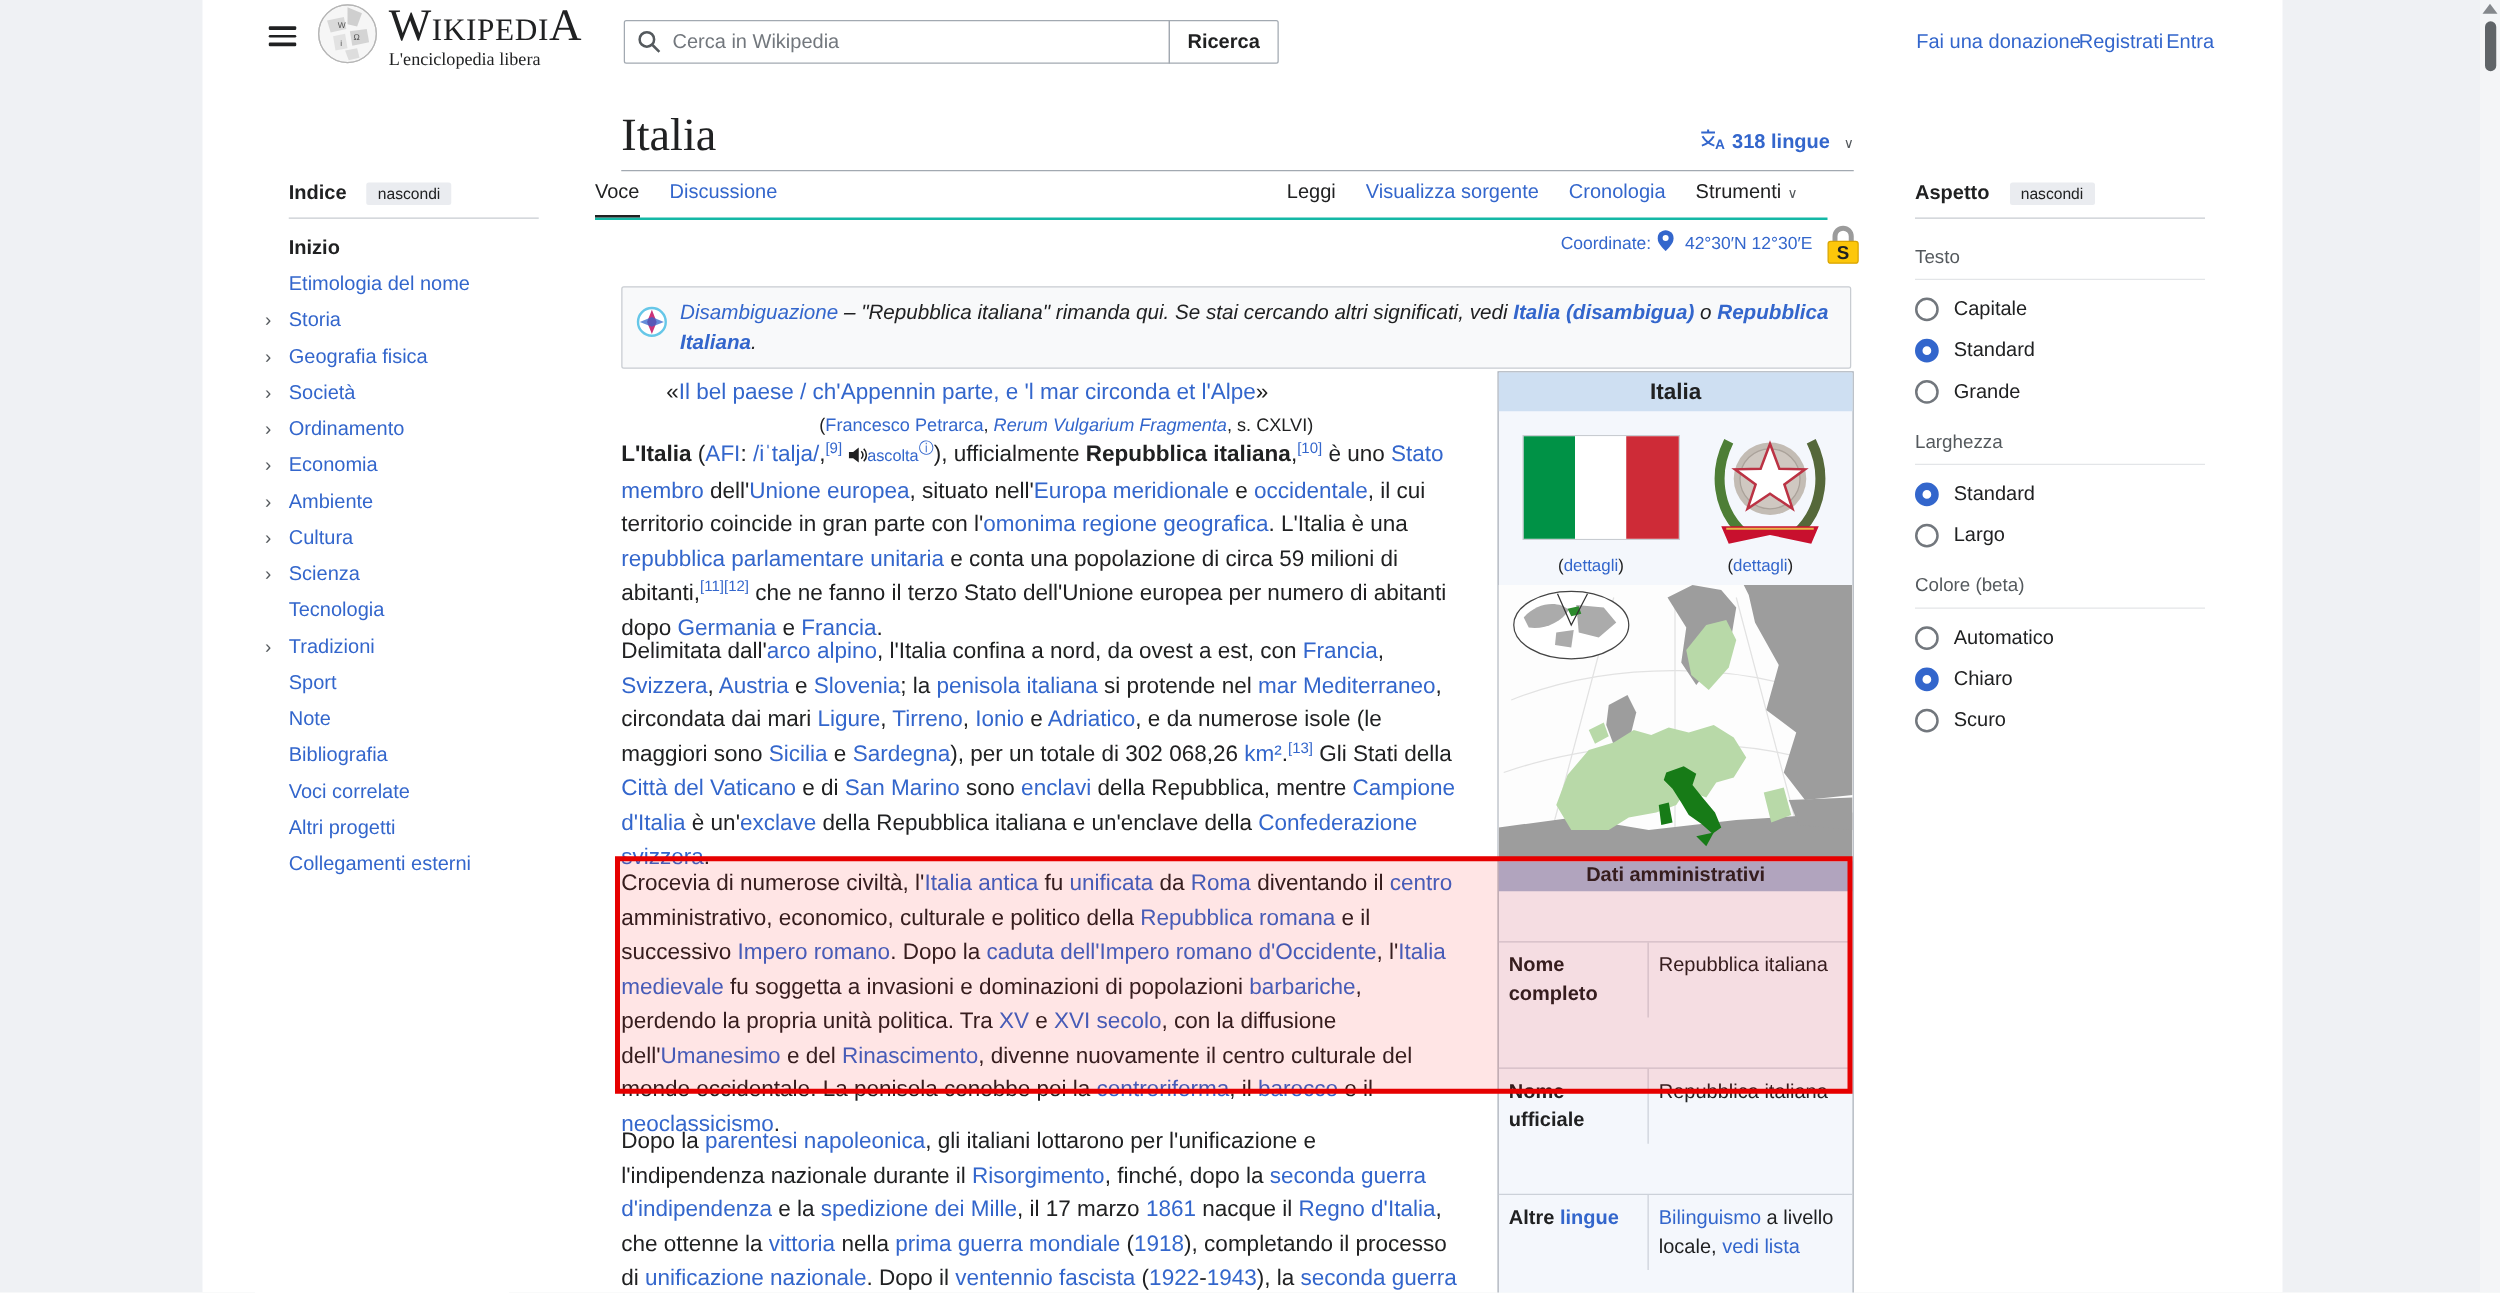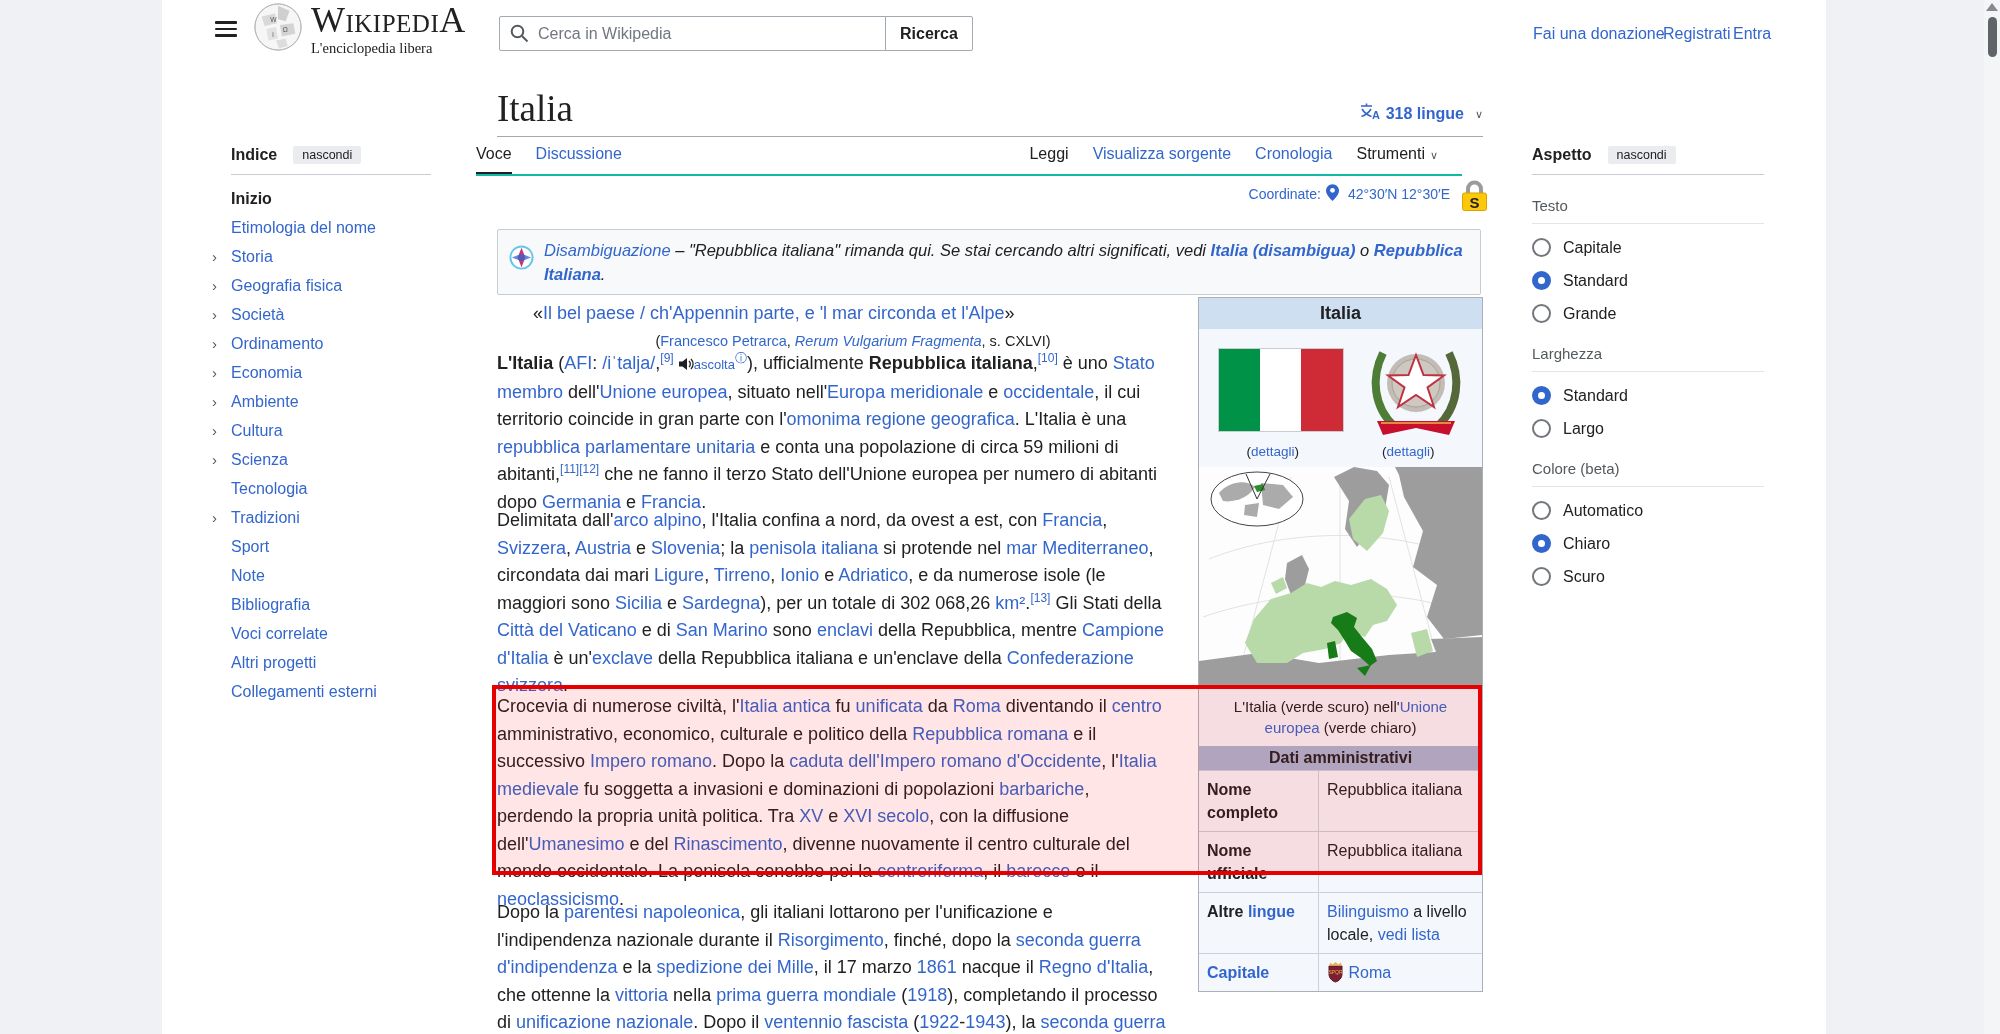--- a/index.html
+++ b/index.html
@@ -8,21 +8,21 @@
     background:#eff1f4;color:#202122;
     font-family:"Liberation Sans","DejaVu Sans",sans-serif;font-size:18px;
   }
   .abs{position:absolute;}
   .white-band{left:162px;top:0;width:1664px;height:1034px;background:#ffffff;}
   
   .hamburger span{display:block;width:22px;height:2.5px;background:#202122;margin:4px 0;border-radius:1px;}
   .logo-title{font-family:"Liberation Serif","DejaVu Serif",serif;font-size:36px;font-variant:small-caps;letter-spacing:.5px;line-height:1;}
   .logo-tagline{font-family:"Liberation Serif","DejaVu Serif",serif;font-size:14.5px;margin-top:2px;}
   .search-wrap{display:flex;align-items:stretch;height:35px;}
-  .search-input{width:387px;height:35px;box-sizing:border-box;border:1px solid #a2a9b1;border-radius:2px 0 0 2px;padding:0 8px 0 38px;font-size:16px;font-family:inherit;color:#202122;background:#fff;outline:none;}
+  .search-input{width:437px;height:35px;box-sizing:border-box;border:1px solid #a2a9b1;border-radius:2px 0 0 2px;padding:0 8px 0 38px;font-size:16px;font-family:inherit;color:#202122;background:#fff;outline:none;}
   .search-input::placeholder{color:#72777d;}
   .search-btn{height:35px;box-sizing:border-box;border:1px solid #a2a9b1;margin-left:-1px;border-radius:0 2px 2px 0;background:#ffffff;font-size:16px;font-weight:600;color:#202122;padding:0 14px;font-family:inherit;cursor:pointer;}
   .hdr-link{color:#3366cc;font-size:16px;text-decoration:none;}
   
   .link{color:#3366cc;cursor:pointer;}
   .badge{background:#eaecf0;border-radius:2px;font-size:12.5px;padding:2px 9px;color:#202122;display:inline-block;cursor:pointer;}
   .divider{height:1px;background:#c8ccd1;}
   .soft-divider{height:1px;background:#e3e5e8;}
   
   .panel-title{font-weight:bold;font-size:16px;}
@@ -57,21 +57,21 @@
   
   .infobox{box-sizing:border-box;width:285px;background:#f4f7fc;border:1px solid #aab0b8;font-size:16px;}
   .ib-title{background:#cedff2;font-weight:bold;font-size:18px;text-align:center;padding:5px 0;}
   .ib-symbols{display:flex;justify-content:space-around;align-items:center;padding:10px 6px 2px 6px;}
   .ib-symcap{display:flex;justify-content:space-around;font-size:13.5px;padding:2px 6px 8px 6px;text-align:center;}
   .ib-flag{width:126px;height:84px;display:flex;border:1px solid #c8ccd1;box-sizing:border-box;}
   .ib-flag div{flex:1;}
   .ib-map{display:block;background:#fdfdfd;}
   .ib-caption{font-size:15px;line-height:21px;text-align:center;padding:8px 10px;}
   .ib-section{background:#a9b7d4;font-weight:bold;text-align:center;padding:3px 0;font-size:16px;}
-  .ib-row{display:flex;border-top:1px solid #ccd1d9;}
+  .ib-row{display:flex;border-top:1px solid #ccd1d9;margin-top:40px;}
   .ib-label{width:120px;box-sizing:border-box;padding:7px 6px 7px 8px;font-weight:bold;border-right:1px solid #ccd1d9;line-height:23px;flex:none;}
   .ib-value{flex:1;padding:7px 8px;line-height:23px;}
   
   .annotation{left:492px;top:685px;width:990px;height:190px;border:4px solid #e60000;background:rgba(255,0,0,0.10);z-index:60;pointer-events:none;box-sizing:border-box;}
   
   .scroll-track{left:1984px;top:0;width:16px;height:1034px;background:#f4f5f7;}
   .scroll-thumb{left:1988px;top:17px;width:9px;height:40px;border-radius:5px;background:#606468;}
   .scroll-arrow{left:1986px;top:3px;width:0;height:0;border-left:6px solid transparent;border-right:6px solid transparent;border-bottom:8px solid #85888c;}
 </style>
 </head>
@@ -273,21 +273,20 @@
     </g>
     <g>
       <ellipse cx="58" cy="32" rx="46" ry="27" fill="#ffffff" stroke="#444"></ellipse>
       <path fill="#ababab" d="M20,26 C30,14 48,12 56,20 C50,30 36,36 24,34 Z"></path>
       <path fill="#ababab" d="M62,16 L84,18 L94,30 L80,42 L64,38 Z"></path>
       <path fill="#ababab" d="M46,38 L60,36 L58,50 L45,48 Z"></path>
       <path fill="#2d8a2d" d="M55,19 L64,17 L66,23 L58,25 Z"></path>
       <path d="M47,7 L58,32 L71,7" stroke="#333" fill="none"></path>
     </g>
   </svg>
-  <div class="ib-caption"><span>L'Italia (verde scuro) nell'</span><span class="seg-l">Unione europea</span><span> (verde chiaro)</span></div>
   <div class="ib-section">Dati amministrativi</div>
   <div>
       <div class="ib-row">
         <div class="ib-label"><span class="seg-b">Nome completo</span></div>
         <div class="ib-value"><span>Repubblica italiana</span></div>
       </div>
       <div class="ib-row">
         <div class="ib-label"><span class="seg-b">Nome ufficiale</span></div>
         <div class="ib-value"><span>Repubblica italiana</span></div>
       </div>

